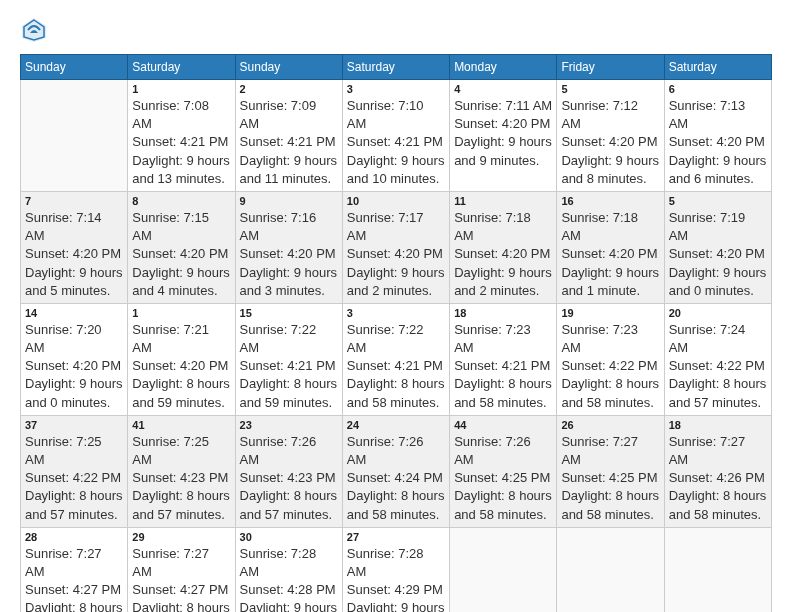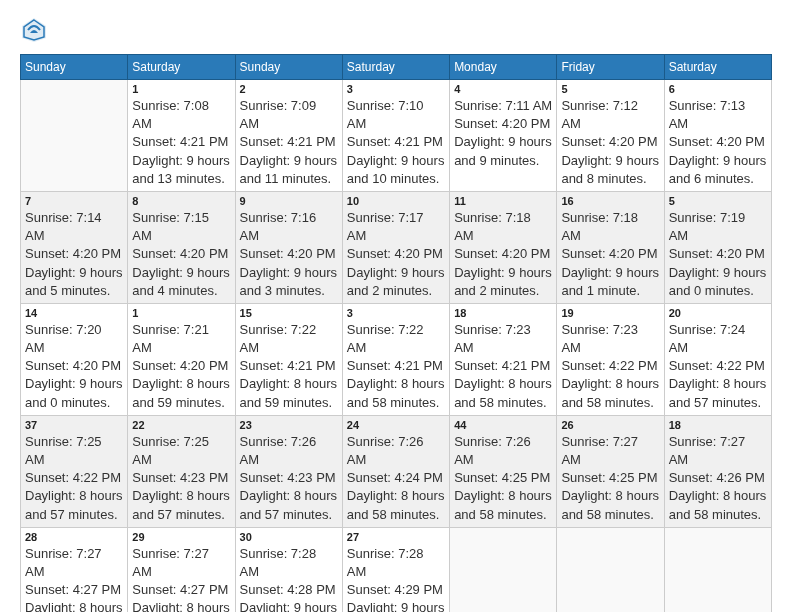--- a/index.html
+++ b/index.html
@@ -218,21 +218,21 @@
             <span class="day-num">20</span>
             <div class="day-info">Sunrise: 7:24 AM<br>Sunset: 4:22 PM<br>Daylight: 8 hours and 57 minutes.</div>
           </td>
         </tr>
         <tr class="row-shaded">
           <td>
             <span class="day-num">37</span>
             <div class="day-info">Sunrise: 7:25 AM<br>Sunset: 4:22 PM<br>Daylight: 8 hours and 57 minutes.</div>
           </td>
           <td>
-            <span class="day-num">22</span>
+            <span class="day-num">41</span>
             <div class="day-info">Sunrise: 7:25 AM<br>Sunset: 4:23 PM<br>Daylight: 8 hours and 57 minutes.</div>
           </td>
           <td>
             <span class="day-num">23</span>
             <div class="day-info">Sunrise: 7:26 AM<br>Sunset: 4:23 PM<br>Daylight: 8 hours and 57 minutes.</div>
           </td>
           <td>
             <span class="day-num">24</span>
             <div class="day-info">Sunrise: 7:26 AM<br>Sunset: 4:24 PM<br>Daylight: 8 hours and 58 minutes.</div>
           </td>

